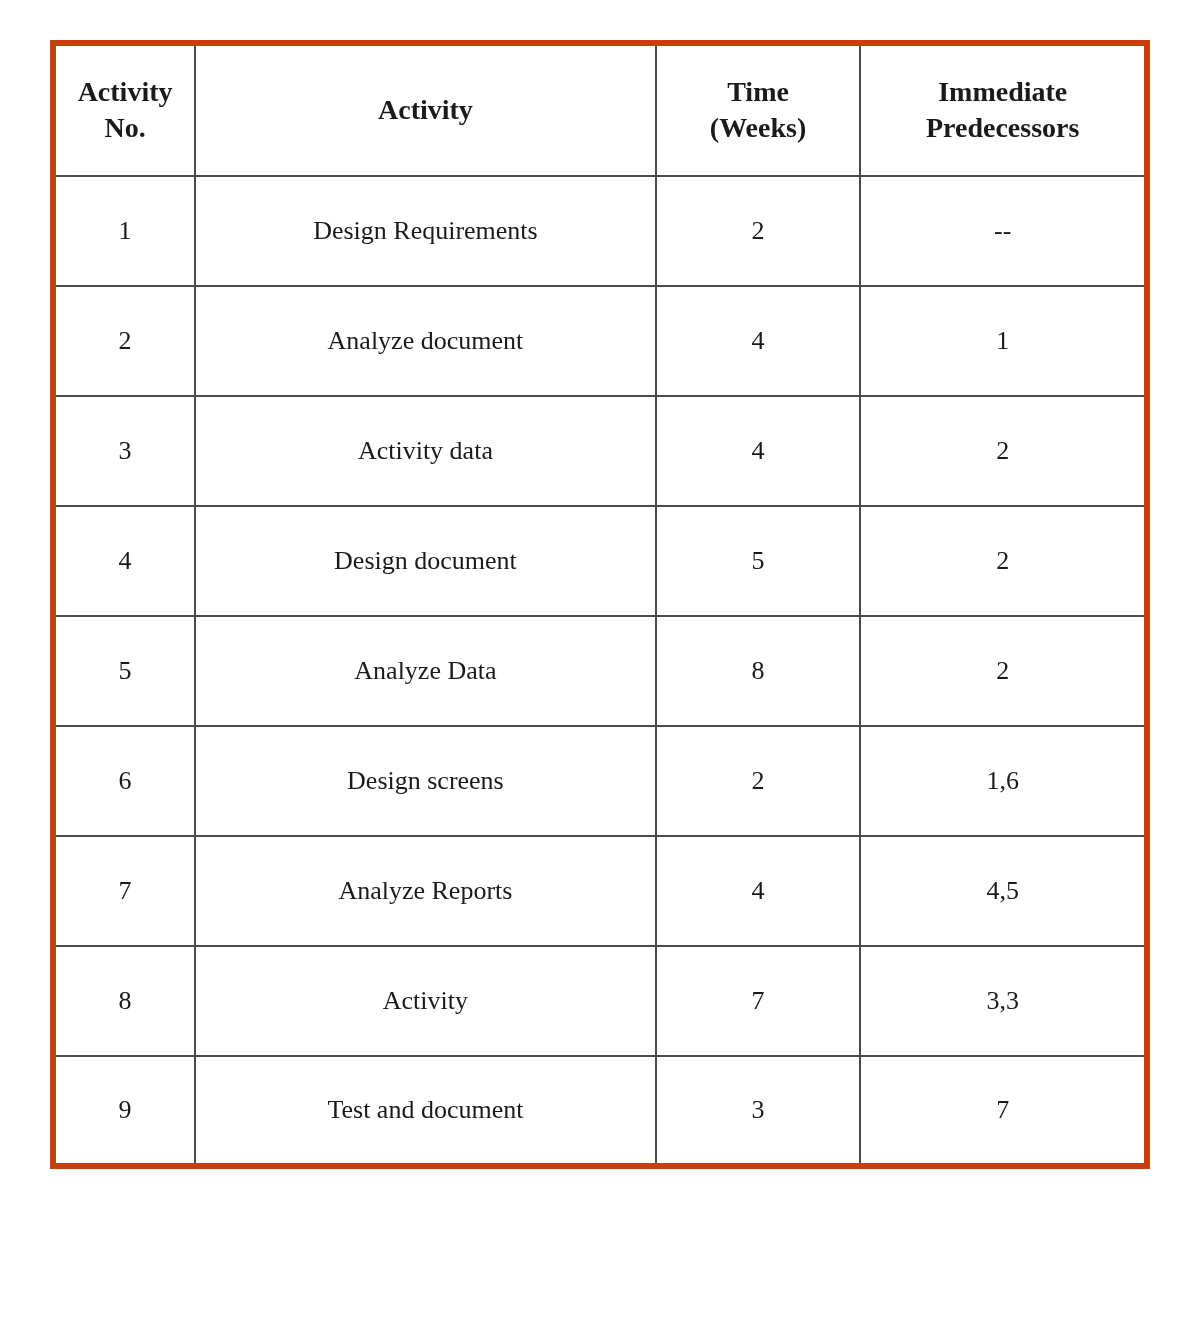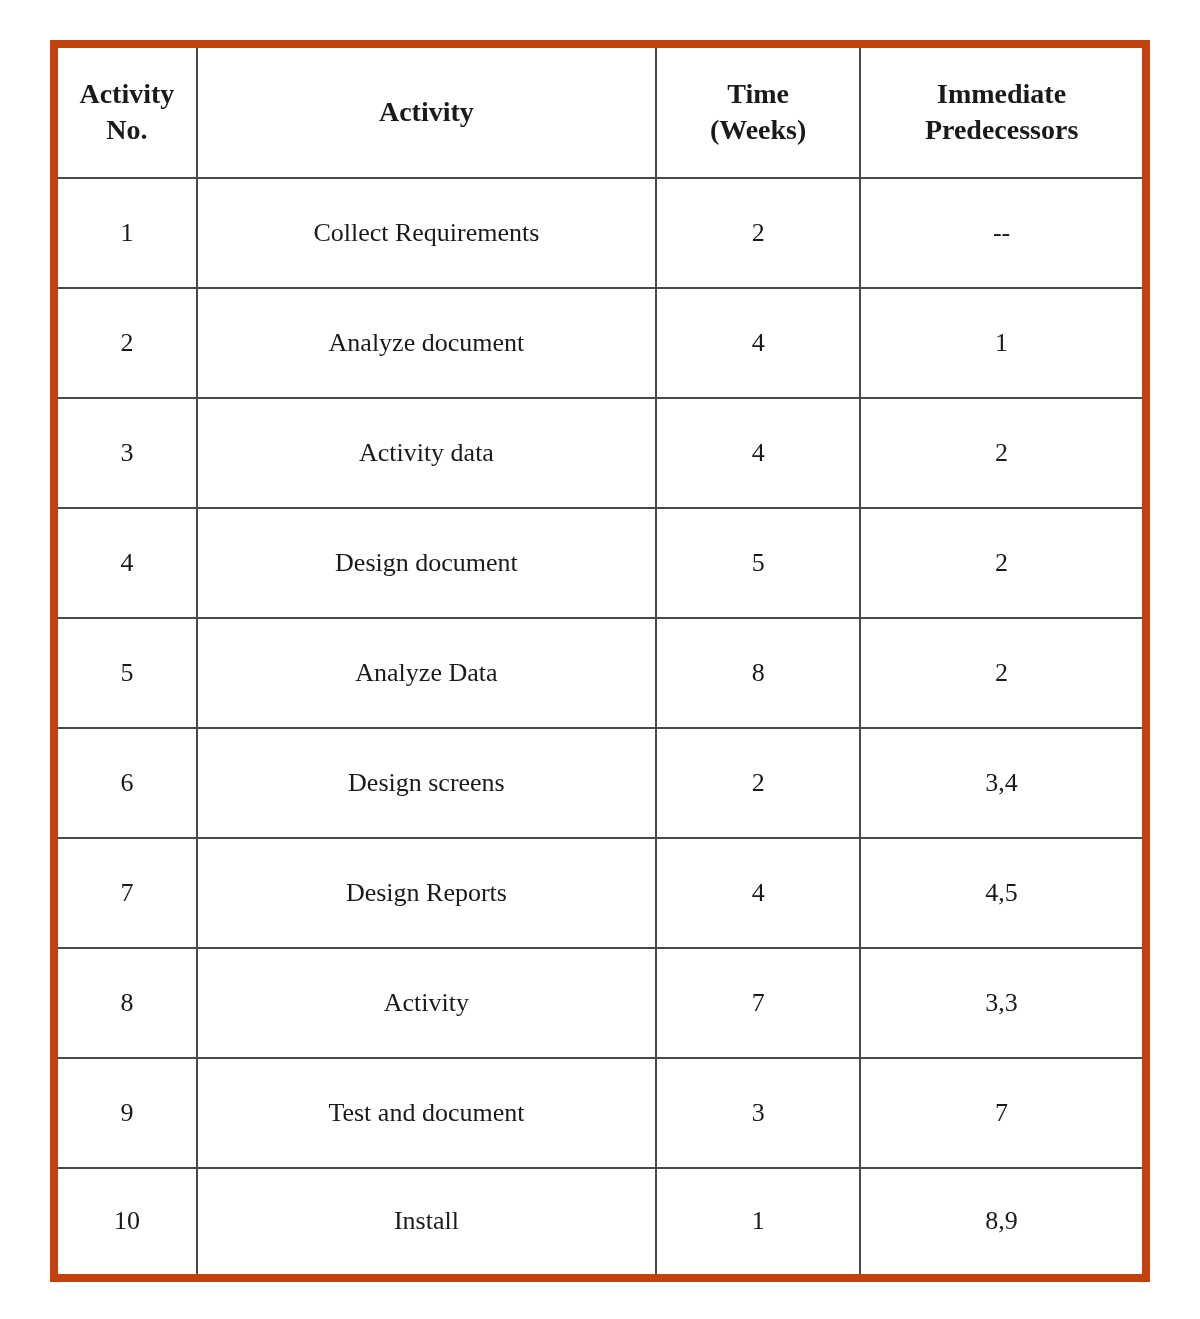--- a/index.html
+++ b/index.html
@@ -19,21 +19,21 @@
     }
 
     .table-wrapper {
       width: 1100px;
       margin: 20px auto;
     }
 
     table {
       width: 100%;
       border-collapse: collapse;
-      border: 8px solid #c2410c;
+      border: 6px solid #c2410c;
     }
 
     thead tr th {
       border: 2px solid #4a4a4a;
       padding: 28px 20px;
       text-align: center;
       font-size: 28px;
       font-weight: bold;
       font-family: Georgia, serif;
       color: #1a1a1a;
@@ -81,21 +81,21 @@
       <tr>
         <th class="col-no">Activity<br>No.</th>
         <th class="col-activity">Activity</th>
         <th class="col-time">Time<br>(Weeks)</th>
         <th class="col-pred">Immediate<br>Predecessors</th>
       </tr>
     </thead>
     <tbody id="table-body">
     <tr>
           <td>1</td>
-          <td>Collect Requirements</td>
+          <td>Design Requirements</td>
           <td>2</td>
           <td>--</td>
         </tr>
         <tr>
           <td>2</td>
           <td>Analyze document</td>
           <td>4</td>
           <td>1</td>
         </tr>
         <tr>
@@ -113,41 +113,35 @@
         <tr>
           <td>5</td>
           <td>Analyze Data</td>
           <td>8</td>
           <td>2</td>
         </tr>
         <tr>
           <td>6</td>
           <td>Design screens</td>
           <td>2</td>
-          <td>3,4</td>
+          <td>1,6</td>
         </tr>
         <tr>
           <td>7</td>
-          <td>Design Reports</td>
+          <td>Analyze Reports</td>
           <td>4</td>
           <td>4,5</td>
         </tr>
         <tr>
           <td>8</td>
           <td>Activity</td>
           <td>7</td>
           <td>3,3</td>
         </tr>
         <tr>
           <td>9</td>
           <td>Test and document</td>
           <td>3</td>
           <td>7</td>
         </tr>
-        <tr>
-          <td>10</td>
-          <td>Install</td>
-          <td>1</td>
-          <td>8,9</td>
-        </tr>
       </tbody>
   </table>
 </div>
 
 </body></html>

